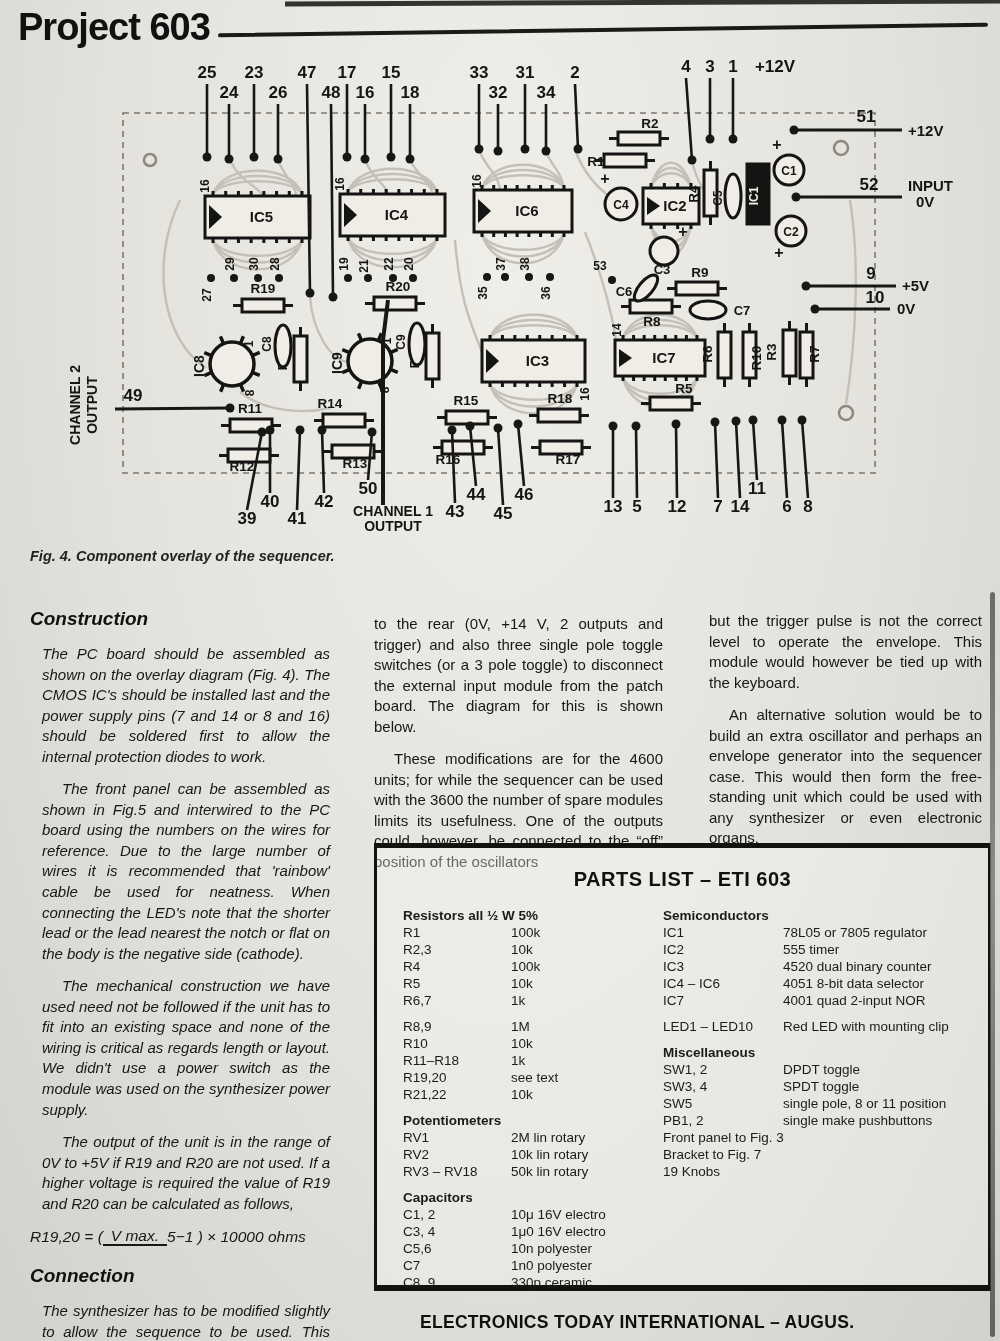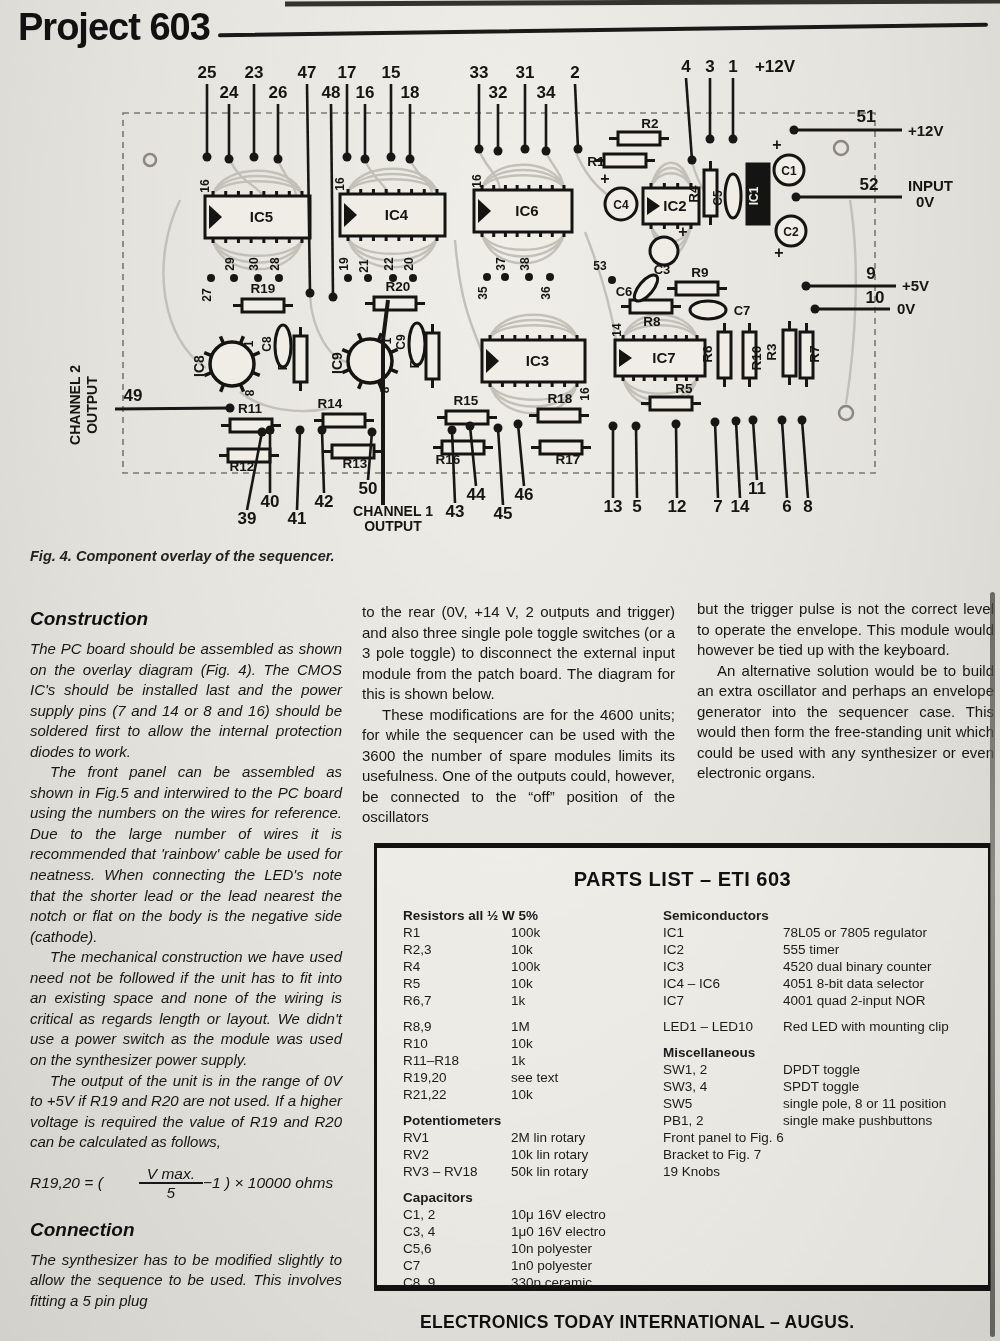--- a/index.html
+++ b/index.html
@@ -11,24 +11,24 @@
   .title-rule{position:absolute;left:218px;top:28px;width:770px;height:4px;background:#1a1a18;transform:rotate(-.8deg);border-radius:2px;}
   svg.pcb{position:absolute;left:0;top:0;width:1000px;height:545px;font-family:"Liberation Sans",sans-serif;}
   .trace{fill:none;stroke:#c3c0b7;stroke-width:2.4;}
   .caption{position:absolute;left:30px;top:548px;font-size:14.5px;font-style:italic;font-weight:bold;color:#222;}
   .col{position:absolute;font-size:15px;line-height:1.37;text-align:justify;color:#171717;}
   .col1{left:30px;top:606px;width:312px;font-style:italic;}
   .col2{left:362px;top:602px;width:313px;}
   .col3{left:697px;top:599px;width:297px;}
   .col h2{font-size:19px;margin:0 0 7px 0;color:#111;}
   .col h2.second{margin-top:16px;}
-  .col p{margin:0;}
+  .col p{margin:12px;}
   .col p.ind{text-indent:20px;}
   .formula{margin:12px 0 2px 0;font-size:15.5px;display:flex;align-items:center;white-space:nowrap;}
-  .frac{display:inline-flex;flex-direction:column;align-items:center;line-height:1.1;margin-left:36px;}
+  .frac{display:inline-flex;flex-direction:row;align-items:center;line-height:1.1;}
   .frac .num{padding:0 8px;border-bottom:2px solid #171717;}
   .partsbox{position:absolute;left:374px;top:843px;width:611px;height:437px;
     border:3px solid #121210;border-top-width:5px;border-bottom-width:6px;background:rgba(250,249,245,.35);}
   .parts-title{text-align:center;font-weight:bold;font-size:20px;margin-top:20px;letter-spacing:.5px;color:#111;}
   .parts-cols{position:relative;margin:16px 0 0 26px;height:340px;}
   .pcol{position:absolute;top:0;font-size:13.5px;line-height:17px;color:#1b1b1b;}
   .pcol.left{left:0;width:248px;}
   .pcol.right{left:260px;width:326px;}
   .psec{margin-bottom:9px;}
   .psec-title{font-weight:bold;}
@@ -645,21 +645,21 @@
               <div>SPDT toggle</div>
             </div>
             <div class="prow">
               <div>SW5</div>
               <div>single pole, 8 or 11 position</div>
             </div>
             <div class="prow">
               <div>PB1, 2</div>
               <div>single make pushbuttons</div>
             </div>
-            <div class="pextra">Front panel to Fig. 6</div>
+            <div class="pextra">Front panel to Fig. 3</div>
             <div class="pextra">Bracket to Fig. 7</div>
             <div class="pextra">19 Knobs</div>
           </div>
         </div>
     </div>
   </div>
 
   <div class="footer">ELECTRONICS TODAY INTERNATIONAL – AUGUS.</div>
   <div class="right-shadow"></div>
 </div>

